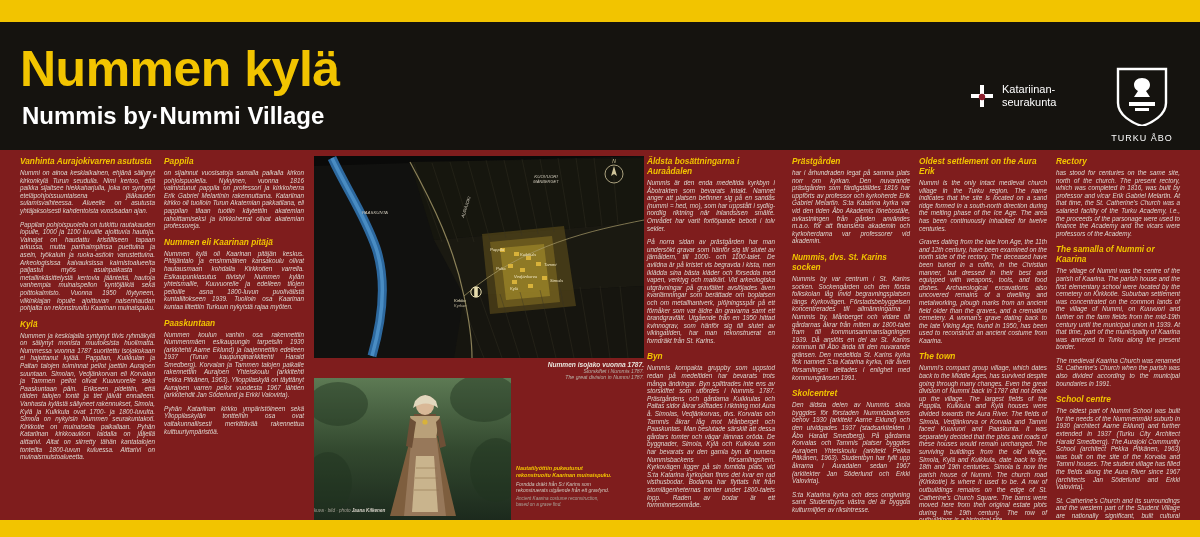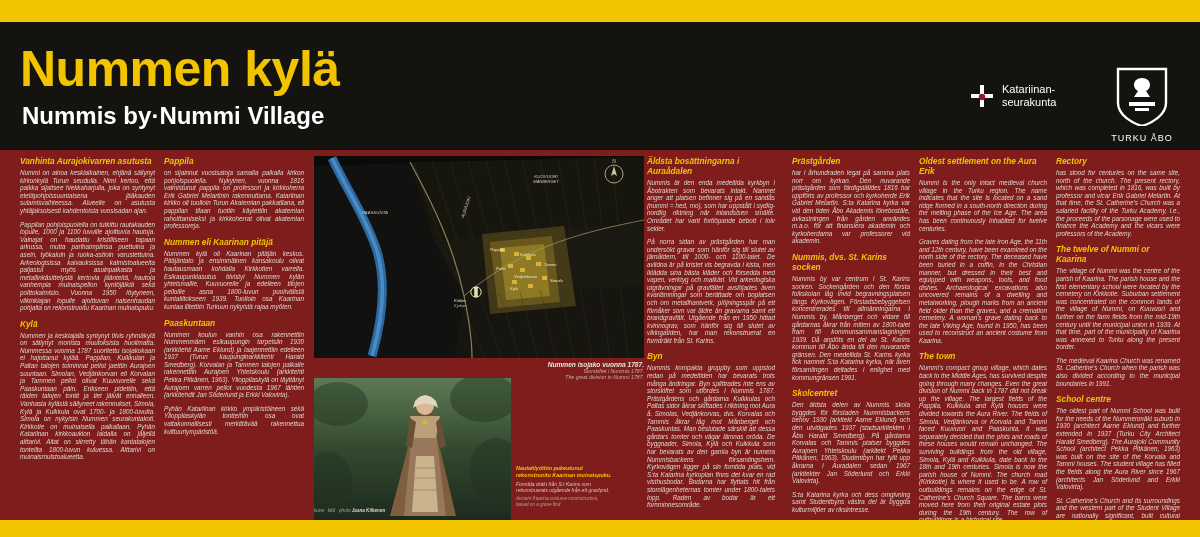--- a/index.html
+++ b/index.html
@@ -385,21 +385,21 @@
         <h3>Oldest settlement on the Aura Erik</h3>
         <p>Nummi is the only intact medieval church village in the Turku region. The name indicates that the site is located on a sand ridge formed in a south-north direction during the melting phase of the Ice Age. The area has been continuously inhabited for twelve centuries.</p>
         <p>Graves dating from the late Iron Age, the 11th and 12th century, have been examined on the north side of the rectory. The deceased have been buried in a coffin, in the Christian manner, but dressed in their best and equipped with weapons, tools, and food dishes. Archaeological excavations also uncovered remains of a dwelling and metalworking, plough marks from an ancient field older than the graves, and a cremation cemetery. A woman's grave dating back to the late Viking Age, found in 1950, has been used to reconstruct an ancient costume from Kaarina.</p>
         <h3 class="later">The town</h3>
         <p>Nummi's compact group village, which dates back to the Middle Ages, has survived despite going through many changes. Even the great division of Nummi back in 1787 did not break up the village. The largest fields of the Pappila, Kuikkula and Kylä houses were divided towards the Aura River. The fields of Simola, Vedjänkorva or Korvala and Tammi faced Kuuvuori and Paaskunta. It was separately decided that the plots and roads of these houses would remain unchanged. The surviving buildings from the old village, Simola, Kylä and Kuikkula, date back to the 18th and 19th centuries. Simola is now the parish house of Nummi. The church road (Kirkkotie) is where it used to be. A row of outbuildings remains on the edge of St. Catherine's Church Square. The barns were moved here from their original estate plots during the 19th century. The row of outbuildings is a historical site.</p>
       </div>
 
       <div class="col c6">
         <h3>Rectory</h3>
         <p>has stood for centuries on the same site, north of the church. The present rectory, which was completed in 1816, was built by professor and vicar Erik Gabriel Melartin. At that time, the St. Catherine's Church was a salaried facility of the Turku Academy, i.e., the proceeds of the parsonage were used to finance the Academy and the vicars were professors of the Academy.</p>
-        <h3 class="later">The twelve of Nummi or Kaarina</h3>
+        <h3 class="later">The samalla of Nummi or Kaarina</h3>
         <p>The village of Nummi was the centre of the parish of Kaarina. The parish house and the first elementary school were located by the cemetery on Kirkkotie. Suburban settlement was concentrated on the common lands of the village of Nummi, on Kuuvuori and further on the farm fields from the mid-19th century until the municipal union in 1939. At that time, part of the municipality of Kaarina was annexed to Turku along the present border.</p>
         <p>The medieval Kaarina Church was renamed St. Catherine's Church when the parish was also divided according to the municipal boundaries in 1991.</p>
         <h3 class="later">School centre</h3>
         <p>The oldest part of Nummi School was built for the needs of the Nummenmäki suburb in 1930 (architect Aarne Eklund) and further extended in 1937 (Turku City Architect Harald Smedberg). The Aurajoki Community School (architect Pekka Pitkänen, 1963) was built on the site of the Korvala and Tammi houses. The student village has filled the fields along the Aura River since 1967 (architects Jan Söderlund and Erkki Valovirta).</p>
         <p>St. Catherine's Church and its surroundings and the western part of the Student Village are nationally significant, built cultural environments.</p>
       </div>
 
     </div>
   </div>
 

